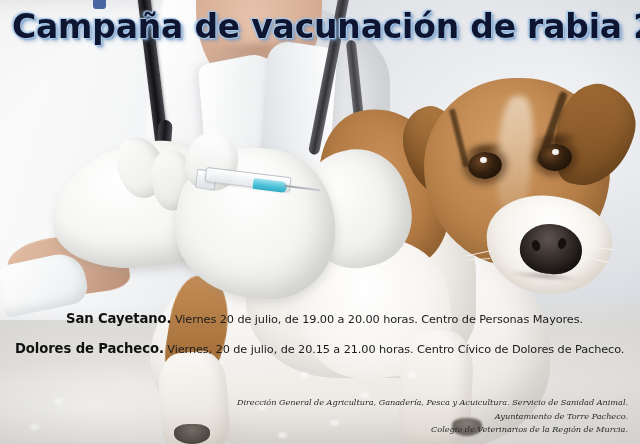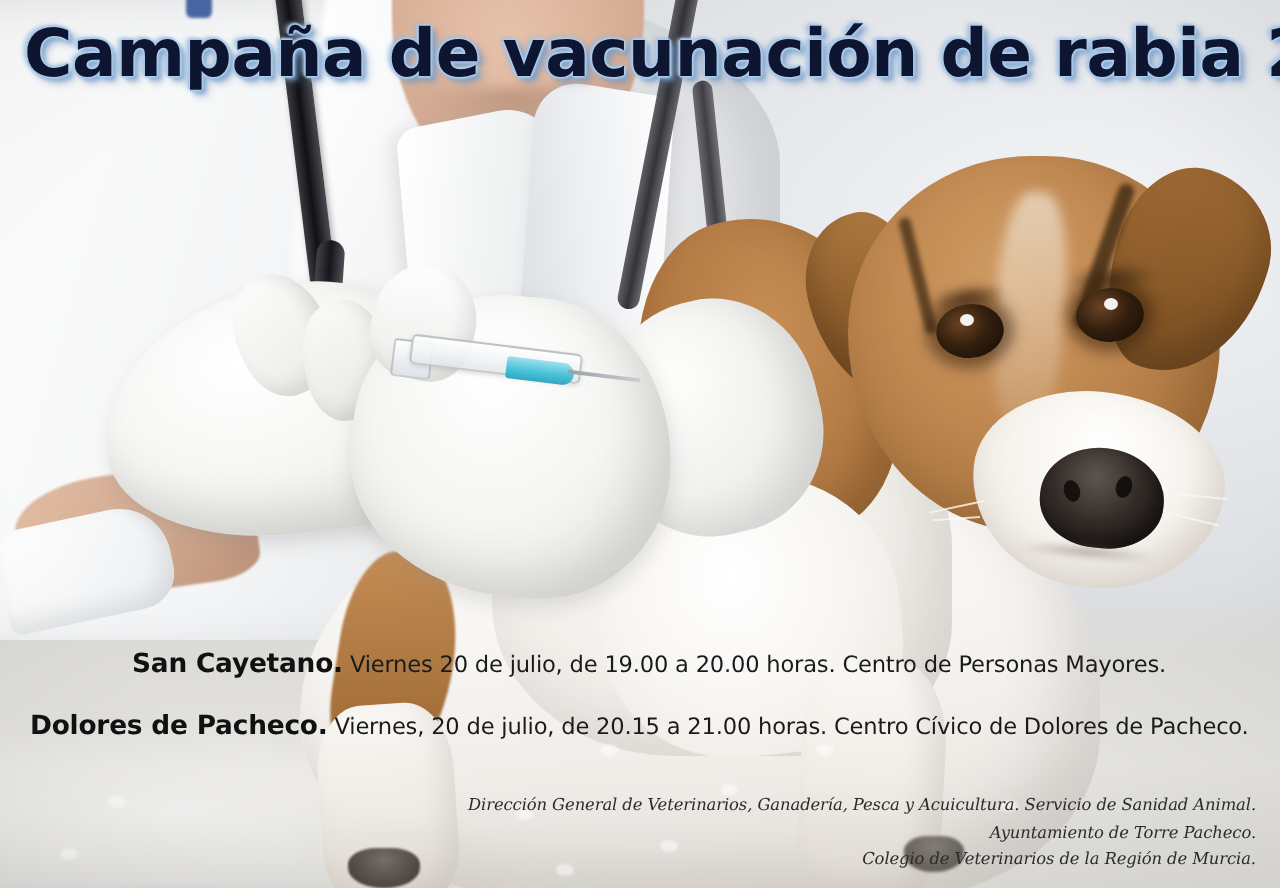--- a/index.html
+++ b/index.html
@@ -504,22 +504,22 @@
     color: #1a1a1a;
     white-space: nowrap;
     letter-spacing: -0.1px;
   }
   .event-line .place {
     font-weight: bold;
     font-size: 13.2px;
     color: #111111;
     letter-spacing: -0.1px;
   }
-  #event-0 { left: 66px; top: 325px; text-align: right; }
-  #event-1 { left: 15px; top: 356px; }
+  #event-0 { left: 66px; top: 311px; text-align: right; }
+  #event-1 { left: 15px; top: 341px; }
 
   .credits {
     position: absolute;
     right: 12px;
     top: 396px;
     text-align: right;
     font-family: "DejaVu Serif", serif;
     font-style: italic;
     font-size: 8.2px;
     line-height: 13.6px;
@@ -613,18 +613,18 @@
   <div class="title">Campaña de vacunación de rabia 2018</div>
 
   <div class="event-line" id="event-0">
     <span class="place">San Cayetano.</span><span> Viernes 20 de julio, de 19.00 a 20.00 horas. Centro de Personas Mayores.</span>
   </div>
   <div class="event-line" id="event-1">
     <span class="place">Dolores de Pacheco.</span><span> Viernes, 20 de julio, de 20.15 a 21.00 horas. Centro Cívico de Dolores de Pacheco.</span>
   </div>
 
   <div class="credits">
-    <div>Dirección General de Veterinarios, Ganadería, Pesca y Acuicultura. Servicio de Sanidad Animal.</div>
+    <div>Dirección General de Agricultura, Ganadería, Pesca y Acuicultura. Servicio de Sanidad Animal.</div>
     <div>Ayuntamiento de Torre Pacheco.</div>
     <div>Colegio de Veterinarios de la Región de Murcia.</div>
   </div>
 
 </div>
 
 </body></html>

